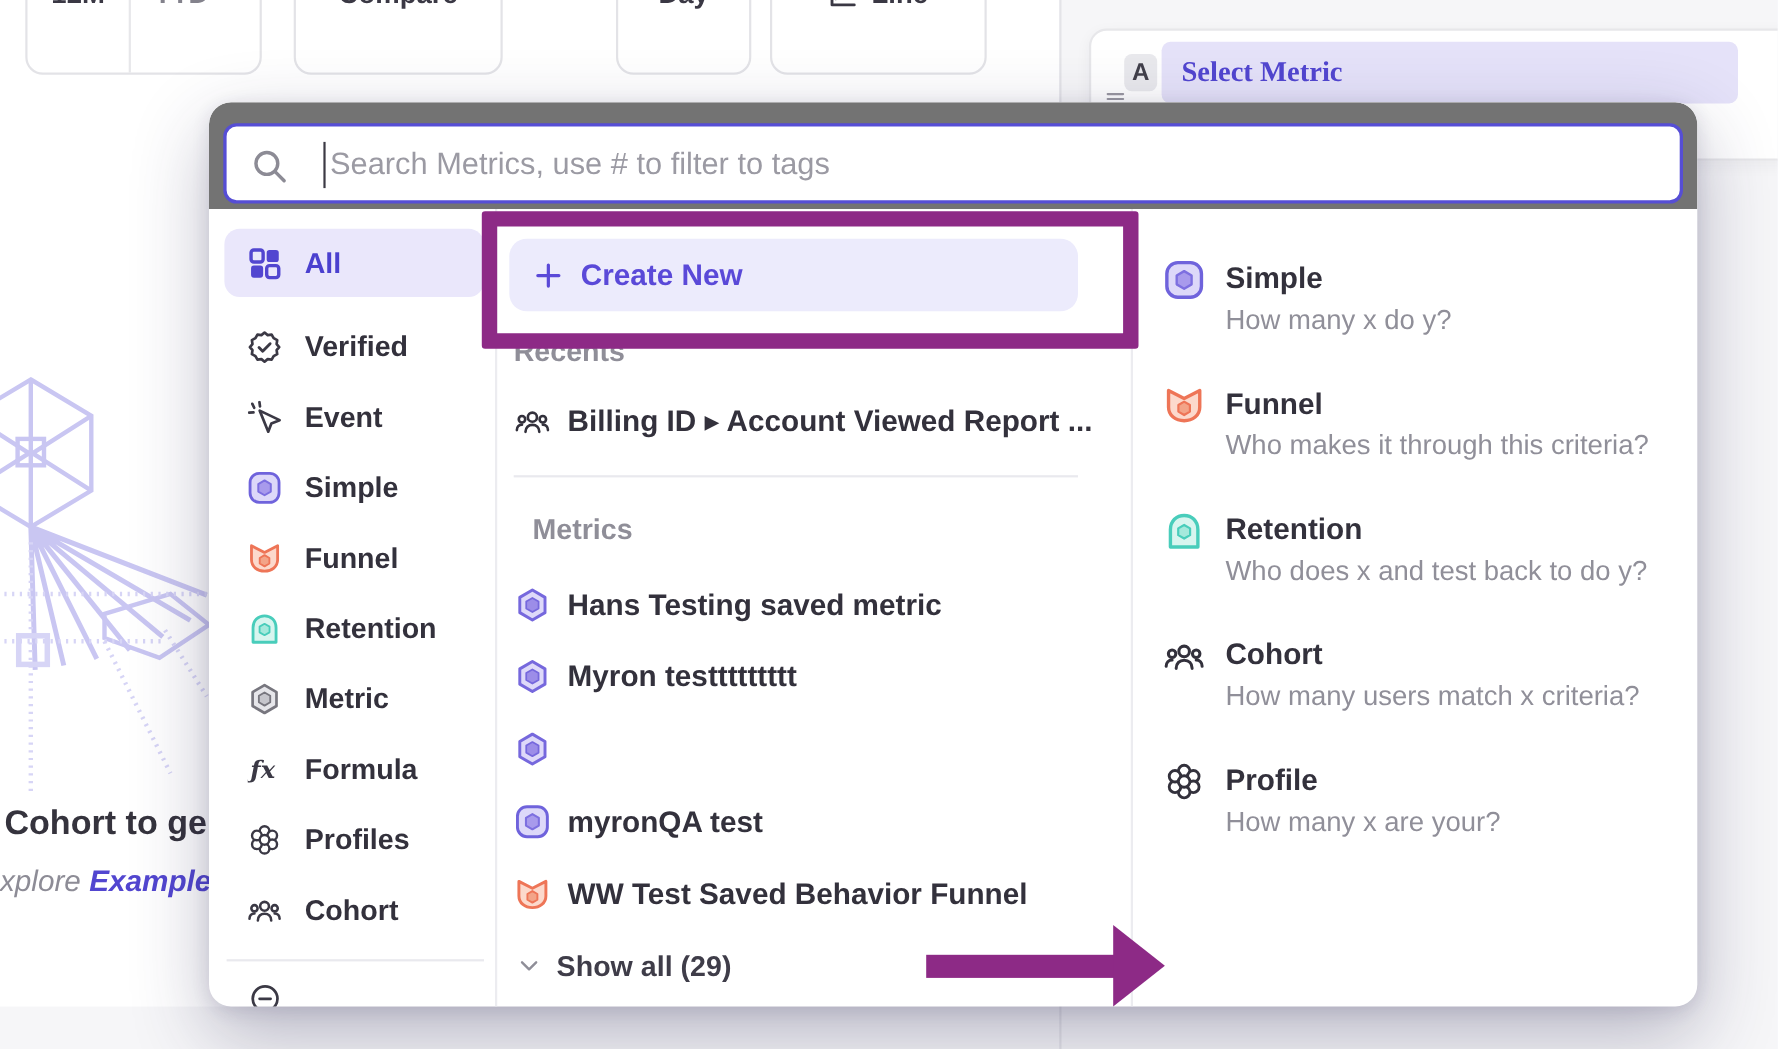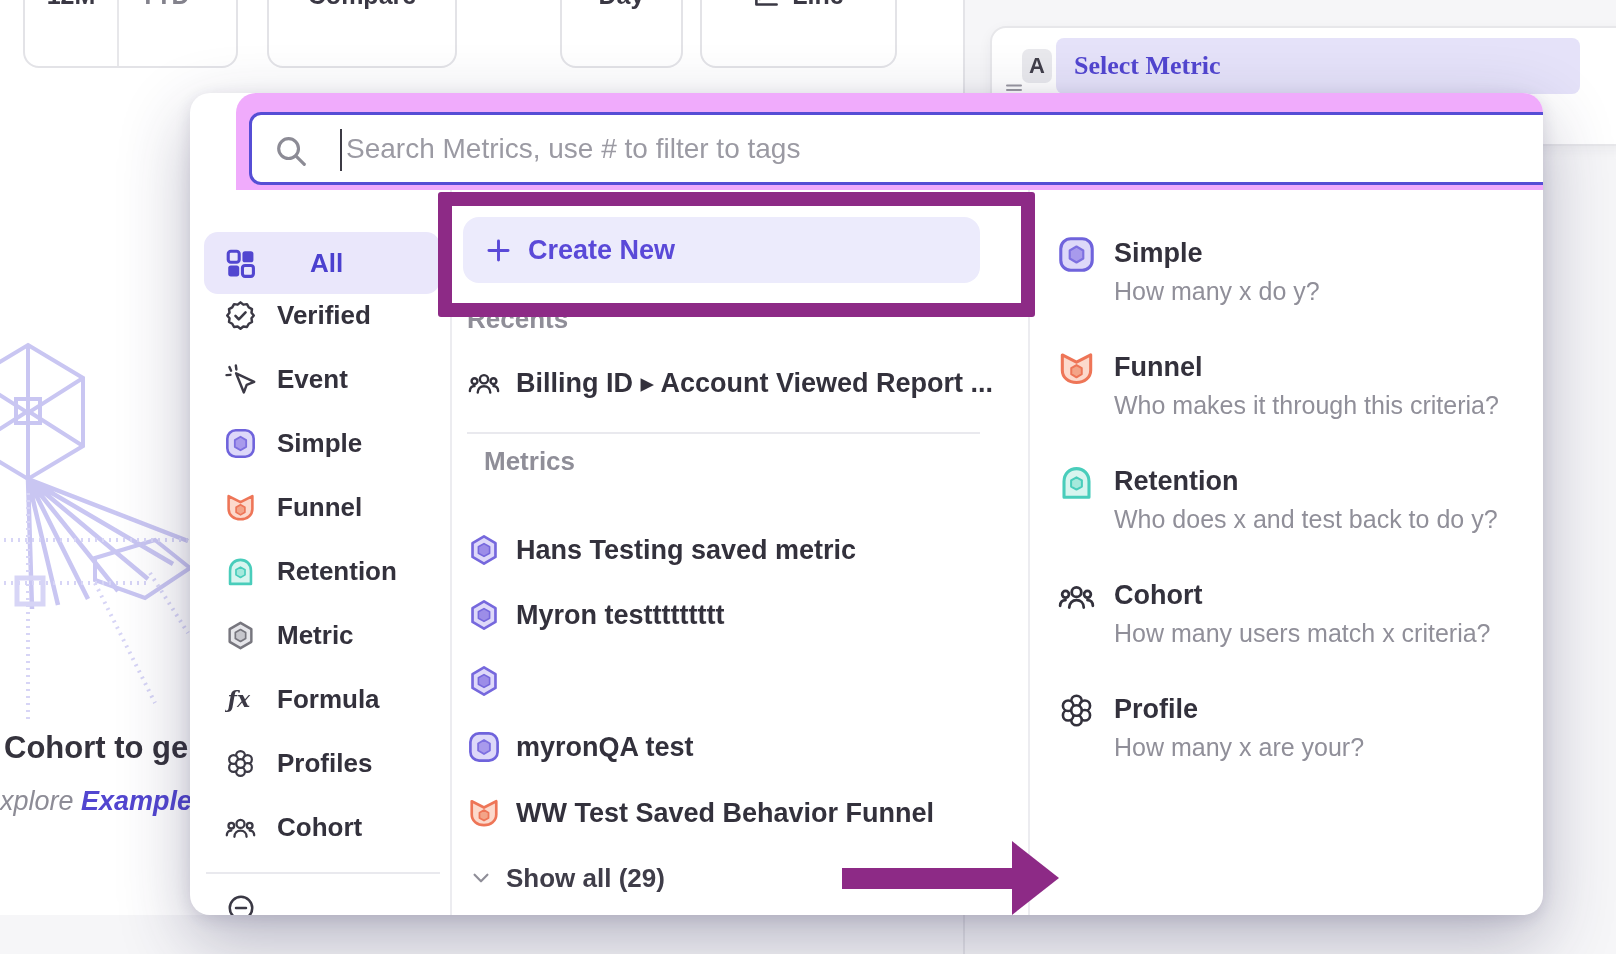--- a/index.html
+++ b/index.html
@@ -37,21 +37,21 @@
     font-size:22px; font-weight:700; color:#413f4a; }
   .metric-pill { position:absolute; left:64px; top:10px; width:524px; height:56px;
     background:#e5e2f9; border-radius:8px; display:flex; align-items:center; padding-left:18px;
     font-size:26px; font-weight:700; color:#5246d0;font-family:Liberation Serif, serif; }
 
   
   .modal { position:absolute; left:190px; top:93px; width:1353px; height:822px;
     background:#fff; border-radius:20px; overflow:hidden;
     box-shadow:0 26px 70px rgba(40,35,80,.30), 0 4px 16px rgba(40,35,80,.12); z-index:10; }
   .modal-head { position:absolute; left:0; top:0; width:1353px; height:97px;
-    background:#f0abfc; border-radius:20px 20px 0 0;margin-left:46px; }
+    background:#737373; border-radius:20px 20px 0 0; }
   .search-wrap { position:absolute; left:13px; top:19px; width:1327px; height:73px;
     background:#fff; border:3px solid #564ed5; border-radius:12px; display:flex; align-items:center; }
   .search-wrap .sicon { position:absolute; left:22px; top:19px; color:#8c8b95; }
   .search-caret { position:absolute; left:88px; top:14px; width:2px; height:42px; background:#3c3a44; }
   .search-input { width:100%; height:100%; border:none; outline:none; background:transparent;
     padding-left:94px; font-size:28px; color:#3c3a44;
     font-family:"Liberation Sans","DejaVu Sans",sans-serif; }
   .search-input::placeholder { color:#9b9aa3; opacity:1; }
 
   .vdiv { position:absolute; top:97px; bottom:0; width:2px; background:#ececf0; }
@@ -270,21 +270,21 @@
             <use href="#sym-search"></use>
           </svg>
         <div class="search-caret"></div>
         <input class="search-input" type="text" placeholder="Search Metrics, use # to filter to tags" style="">
       </div>
     </div>
 
     <div class="vdiv" style="left:260px;"></div>
     <div class="vdiv" style="left:838px;"></div>
 
-    <div class="cat-row sel" style="top:139px;gap:33px;">
+    <div class="cat-row sel" style="top:115px;">
       <svg class="ic cicon" width="31" height="31">
           <use href="#sym-grid"></use>
         </svg>
       <span class="clabel">All</span>
     </div>
     <div class="cat-row" style="top:191px;">
       <svg class="ic cicon" width="31" height="31">
           <use href="#sym-verified"></use>
         </svg>
       <span class="clabel">Verified</span>
@@ -354,21 +354,21 @@
     </div>
     <div class="mid-row" style="top:268px;">
       <svg class="ic micon" width="32" height="32">
           <use href="#sym-cohort"></use>
         </svg>
       <span class="mlabel">Billing ID ▸ Account Viewed Report ...</span>
     </div>
 
     <div class="mid-div"></div>
 
-    <div class="sec-label" style="left:294px; top:353px;">
+    <div class="sec-label" style="left:294px; top:373px;">
       <span>Metrics</span>
     </div>
 
     <div class="mid-row" style="top:435px;">
       <svg class="ic micon" width="32" height="32">
           <use href="#sym-hexpurple"></use>
         </svg>
       <span class="mlabel">Hans Testing saved metric</span>
     </div>
     <div class="mid-row" style="top:500px;">

